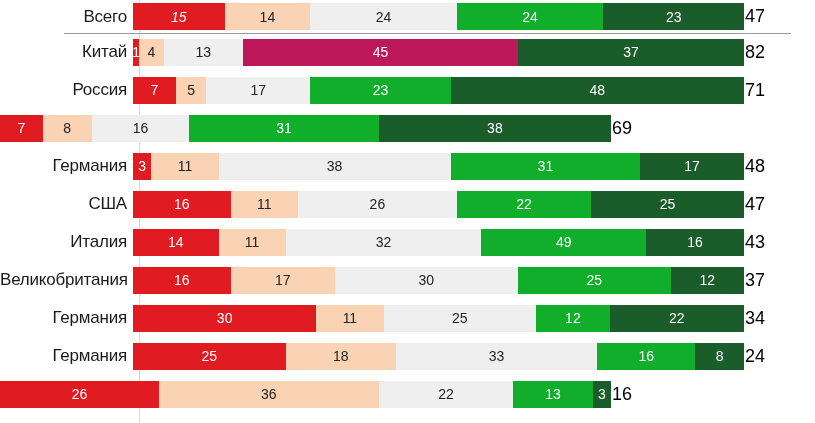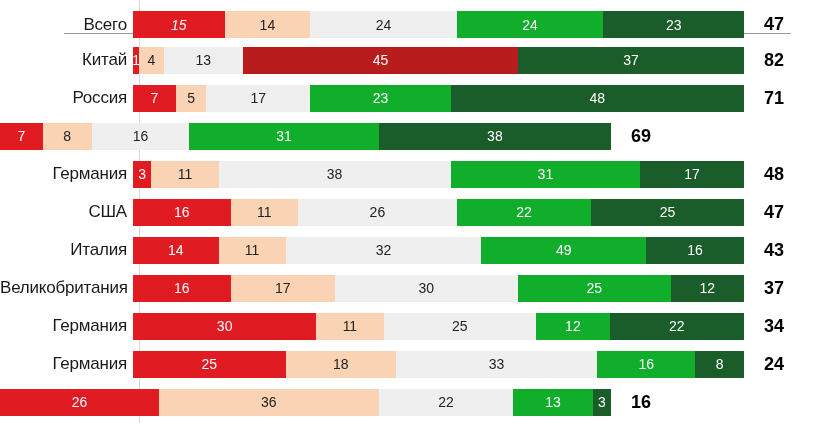--- a/index.html
+++ b/index.html
@@ -48,21 +48,21 @@
     top: 0;
     width: 815px;
   }
 
   .row {
     position: relative;
     height: 38px;
     display: flex;
     align-items: center;
   }
-  .row.summary-row { height: 33px; margin-top: 8px; }
+  .row.summary-row { height: 33px; }
 
   .row-label {
     width: 133px;
     padding-right: 6px;
     box-sizing: border-box;
     text-align: right;
     font-size: 17px;
     font-weight: 400;
     color: #1a1a1a;
     white-space: nowrap;
@@ -90,25 +90,25 @@
     white-space: nowrap;
   }
   .seg-0 { color: #ffffff; }
   .seg-1 { color: #222222; }
   .seg-2 { color: #222222; }
   .seg-3 { color: #ffffff; }
   .seg-4 { color: #ffffff; }
 
   .row-total {
     width: 63px;
-    padding-left: 20px;
+    padding-left: 1px;
     box-sizing: border-box;
     text-align: left;
     font-size: 18px;
-    font-weight: bold;
+    font-weight: normal;
     color: #000000;
   }
 </style>
 </head>
 <body>
 
 <div id="chart-root">
   <div class="baseline-rule"></div>
   <div class="total-separator"></div>
   <div class="rows" id="rows-container">
@@ -122,21 +122,21 @@
           <div class="seg seg-4" style="background: rgb(26, 92, 42); width: 23%;">23</div>
         </div>
         <div class="row-total">47</div>
       </div>
       <div class="row">
         <div class="row-label">Китай</div>
         <div class="bar-track">
           <div class="seg seg-0" style="background: rgb(225, 27, 34); width: 1%;">1</div>
           <div class="seg seg-1" style="background: rgb(250, 211, 180); width: 4%;">4</div>
           <div class="seg seg-2" style="background: rgb(239, 239, 239); width: 13%;">13</div>
-          <div class="seg seg-3" style="background: #b91c1c; width: 45%;">45</div>
+          <div class="seg seg-3" style="background: #be185d; width: 45%;">45</div>
           <div class="seg seg-4" style="background: rgb(26, 92, 42); width: 37%;">37</div>
         </div>
         <div class="row-total">82</div>
       </div>
       <div class="row">
         <div class="row-label">Россия</div>
         <div class="bar-track">
           <div class="seg seg-0" style="background: rgb(225, 27, 34); width: 7%;">7</div>
           <div class="seg seg-1" style="background: rgb(250, 211, 180); width: 5%;">5</div>
           <div class="seg seg-2" style="background: rgb(239, 239, 239); width: 17%;">17</div>

